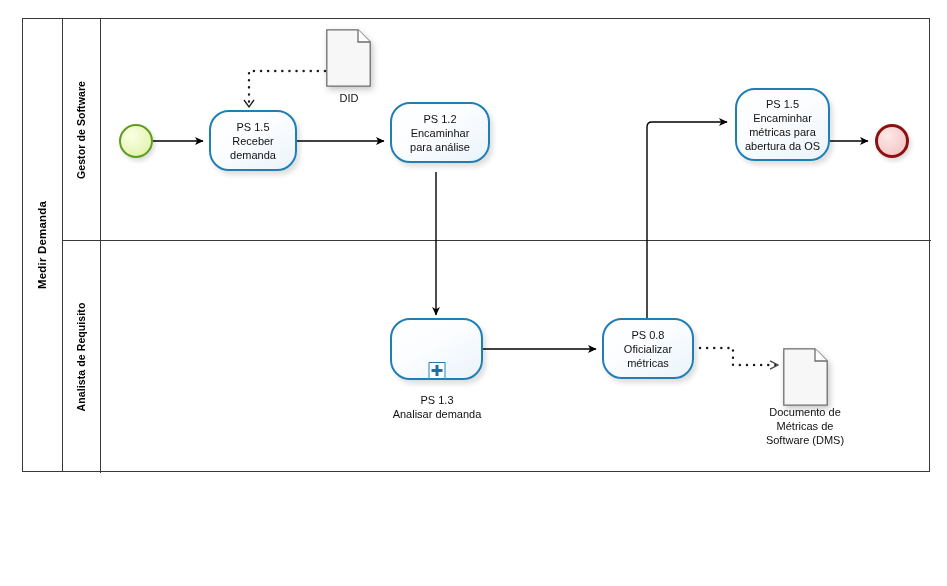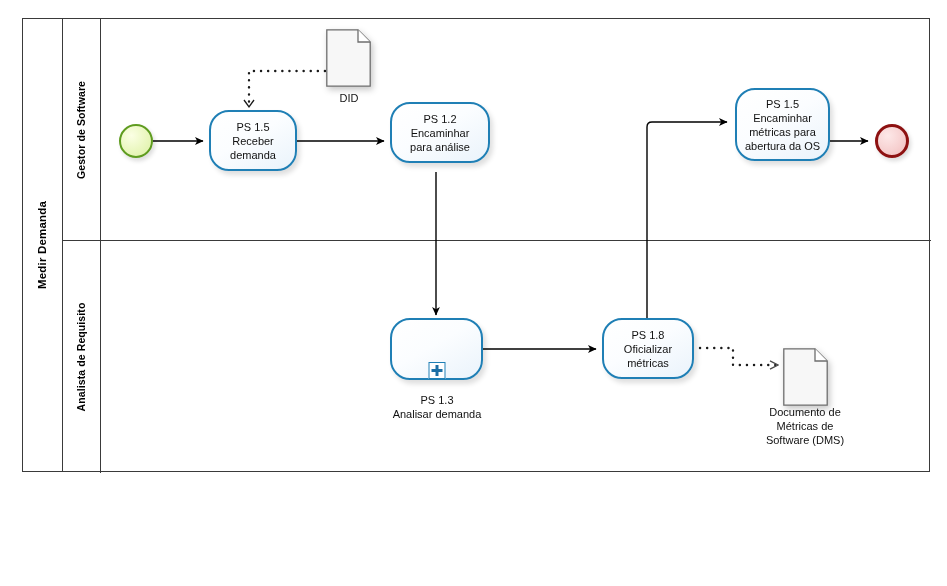--- a/index.html
+++ b/index.html
@@ -282,21 +282,21 @@
 para análise</span>
   </div>
 
   <div class="task" style="left:390px; top:318px; width:93px; height:62px;">
     <span class="subprocess-plus"></span>
   </div>
   <div class="external-label" style="left:366px; top:385px; width:142px;margin-top:8px;">PS 1.3
 Analisar demanda</div>
 
   <div class="task" style="left:602px; top:318px; width:92px; height:61px;">
-    <span class="task-label">PS 1.8
+    <span class="task-label">PS 0.8
 Oficializar
 métricas</span>
   </div>
 
   <div class="task" style="left:735px; top:88px; width:95px; height:73px;">
     <span class="task-label">PS 1.5
 Encaminhar
 métricas para
 abertura da OS</span>
   </div>

